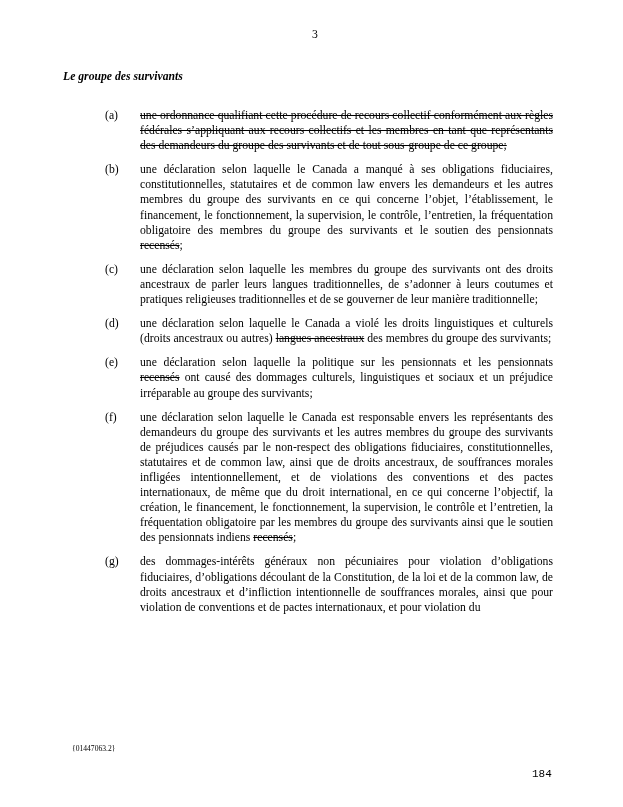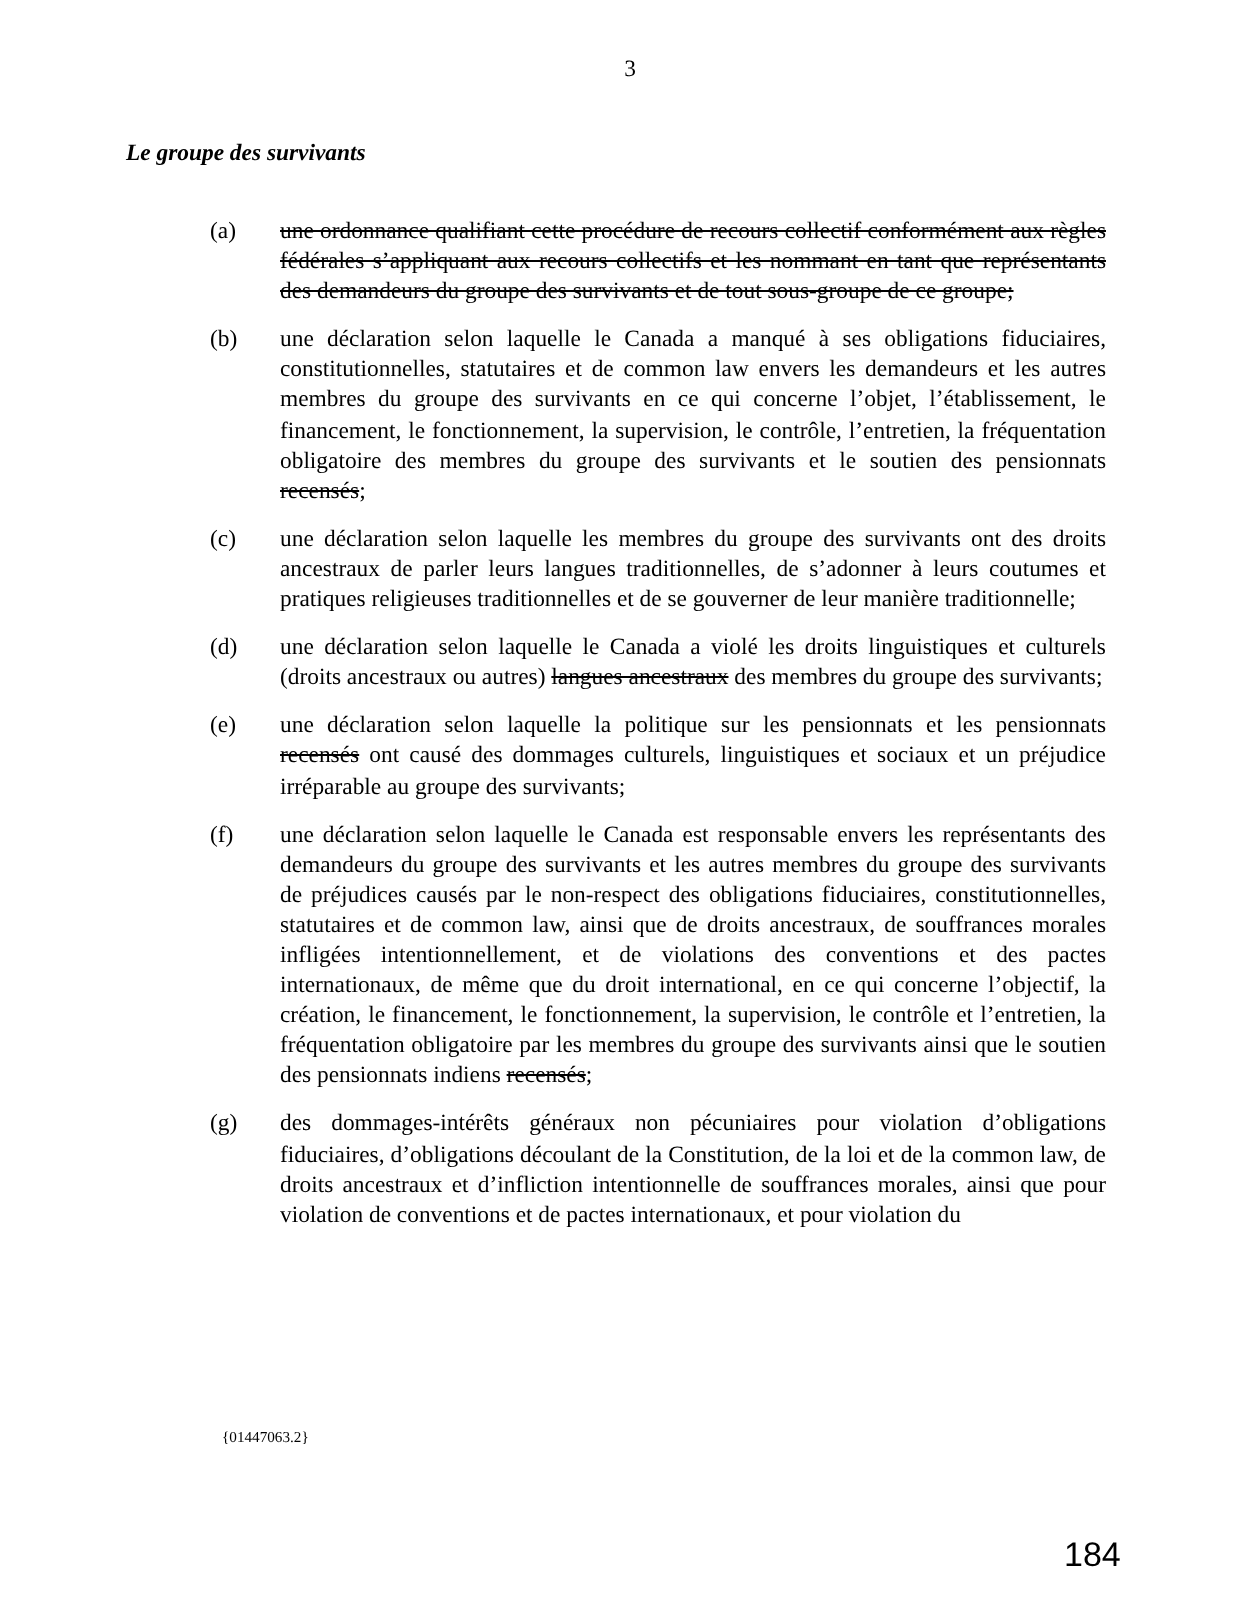--- a/index.html
+++ b/index.html
@@ -66,48 +66,47 @@
     text-decoration: line-through;
     text-decoration-thickness: 1px;
   }
   .underline {
     text-decoration-thickness: 1px;
     text-decoration-skip-ink: none;
   }
   .footer-id {
     position: absolute;
     left: 72px;
-    top: 714px;
+    top: 744px;
     font-size: 7.6px;
-    margin-left: 39px;
   }
   .footer-page {
     position: absolute;
     left: 532px;
     top: 768px;
-    font-family: Liberation Sans, sans-serif;
-    font-size: 17px;
+    font-family: Liberation Mono, monospace;
+    font-size: 11px;
     text-align: right;
   }
 </style>
 </head>
 <body>
 
 <div class="page">
 
   <div class="page-num-top">3</div>
 
 
   <div class="subheading">Le groupe des survivants</div>
 
 
   <div class="list">
 
     <div class="item">
-      <span class="item-label">(a)</span><span class="strike">une ordonnance qualifiant cette procédure de recours collectif conformément aux règles fédérales s’appliquant aux recours collectifs et les nommant en tant que représentants des demandeurs du groupe des survivants et de tout sous-groupe de ce groupe;</span>
+      <span class="item-label">(a)</span><span class="strike">une ordonnance qualifiant cette procédure de recours collectif conformément aux règles fédérales s’appliquant aux recours collectifs et les membres en tant que représentants des demandeurs du groupe des survivants et de tout sous-groupe de ce groupe;</span>
     </div>
 
     <div class="item">
       <span class="item-label">(b)</span><span>une déclaration selon laquelle le Canada a manqué à ses obligations fiduciaires, constitutionnelles, statutaires et de common law envers les demandeurs et les autres membres du groupe des survivants en ce qui concerne l’objet, l’établissement, le financement, le fonctionnement, la supervision, le contrôle, l’entretien, la fréquentation obligatoire des membres du groupe des survivants et le soutien des pensionnats </span><span class="strike">recensés</span><span>;</span>
     </div>
 
     <div class="item">
       <span class="item-label">(c)</span><span class="underline">une déclaration selon laquelle les membres du groupe des survivants ont des droits ancestraux de parler leurs langues traditionnelles, de s’adonner à leurs coutumes et pratiques religieuses traditionnelles et de se gouverner de leur manière traditionnelle;</span>
     </div>
 

